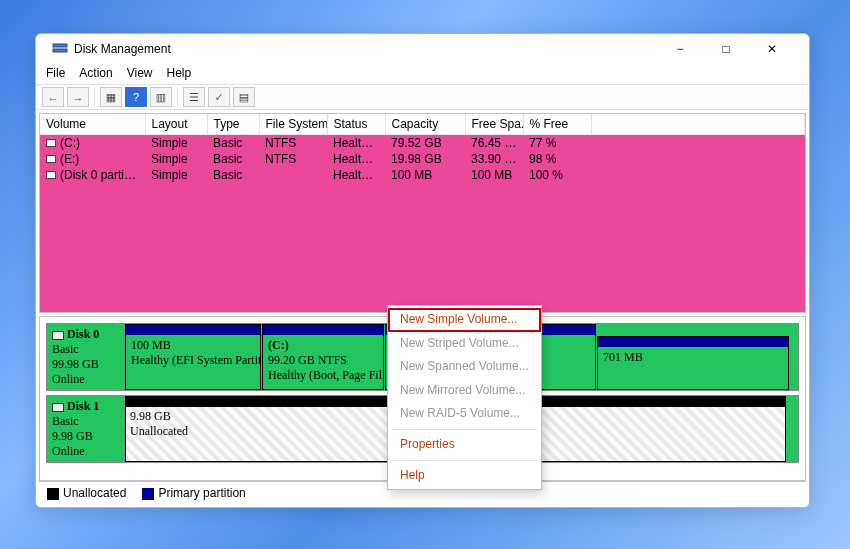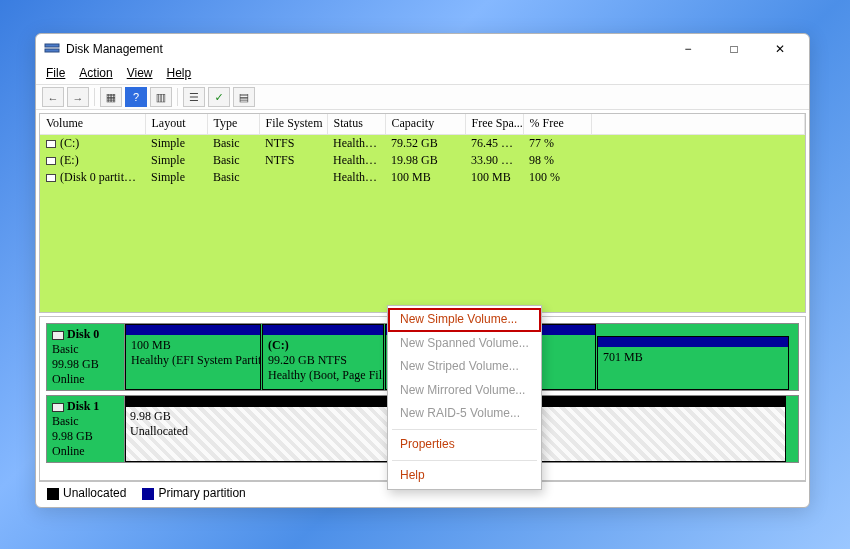--- a/index.html
+++ b/index.html
@@ -23,40 +23,40 @@
     background: #fff;
     border: 1px solid #b5b5b5;
     border-radius: 6px;
     display: flex;
     flex-direction: column;
     box-shadow: 0 4px 20px rgba(0,0,0,0.15);
   }
   .titlebar {
     display: flex;
     align-items: center;
-    padding: 0 6px;
+    padding: 0 14px;
     height: 30px;
   }
   .titlebar .icon {
     width: 16px; height: 16px;
     margin: 0 6px 0 2px;
   }
   .title-text { flex: 0 0 auto; }
   .title-spacer { flex: 1; }
   .winbtn {
     width: 46px; height: 30px;
     display: flex; align-items: center; justify-content: center;
     font-family: "Segoe UI Symbol", sans-serif;
   }
   .menubar {
     display: flex;
     gap: 14px;
     padding: 2px 10px 4px 10px;
   }
-  .menubar span { cursor: default; text-decoration: underline; }
+  .menubar span { cursor: default; }
   .toolbar {
     height: 26px;
     border-top: 1px solid #e0e0e0;
     border-bottom: 1px solid #e0e0e0;
     background: #fdfdfd;
     display: flex;
     align-items: center;
     padding: 0 6px;
     gap: 3px;
   }
@@ -71,24 +71,23 @@
   .tbtn.sep { width:1px; border:none; background:#ddd; margin:0 2px; height:18px; }
   .content {
     flex:1;
     padding: 3px;
     display:flex;
     flex-direction:column;
     min-height: 0;
   }
   .grid-wrap {
     border: 1px solid #c2c2c2;
-    background:#bef264;
+    background:#ec4899;
     height: 200px;
     overflow: hidden;
-    font-family: Liberation Serif, serif;
   }
   table.grid { width:100%; border-collapse: collapse; table-layout: fixed; }
   table.grid th {
     text-align:left;
     font-weight: normal;
     background:#fdfdfd;
     border-right: 1px solid #e4e4e4;
     border-bottom: 1px solid #e4e4e4;
     padding: 2px 6px;
     height: 20px;
@@ -345,21 +344,21 @@
     <div class="legend">
       <span><span class="swatch unalloc"></span><span>Unallocated</span></span>
       <span><span class="swatch prim"></span><span>Primary partition</span></span>
     </div>
 
   </div>
 </div>
 
 <div class="ctx">
   <div class="item highlight">New Simple Volume...</div>
+  <div class="item disabled">New Striped Volume...</div>
   <div class="item disabled">New Spanned Volume...</div>
-  <div class="item disabled">New Striped Volume...</div>
   <div class="item disabled">New Mirrored Volume...</div>
   <div class="item disabled">New RAID-5 Volume...</div>
   <div class="sep"></div>
   <div class="item">Properties</div>
   <div class="sep"></div>
   <div class="item">Help</div>
 </div>
 
 </body></html>

